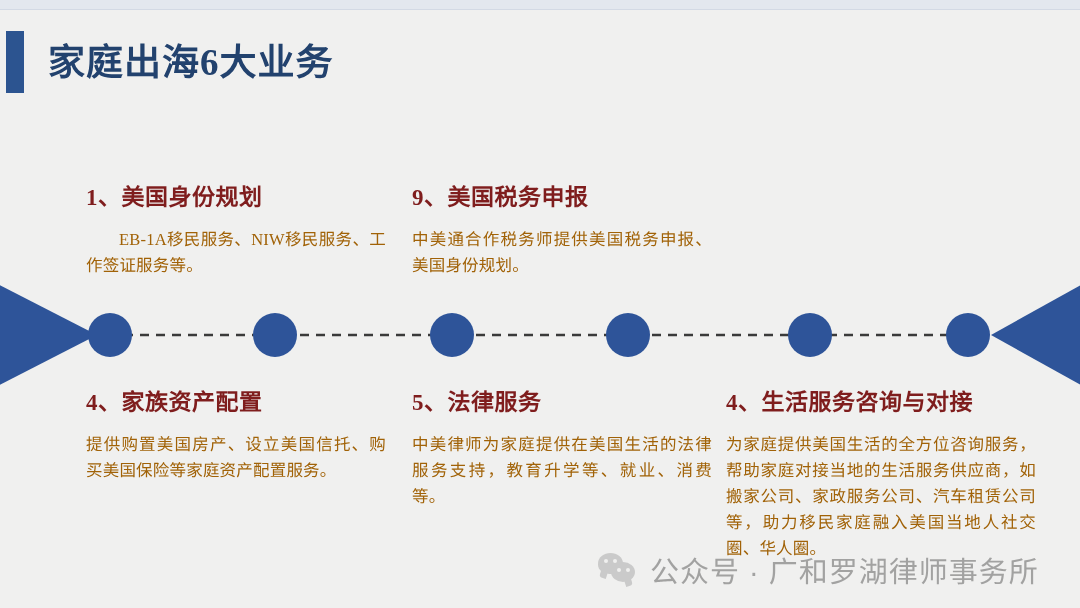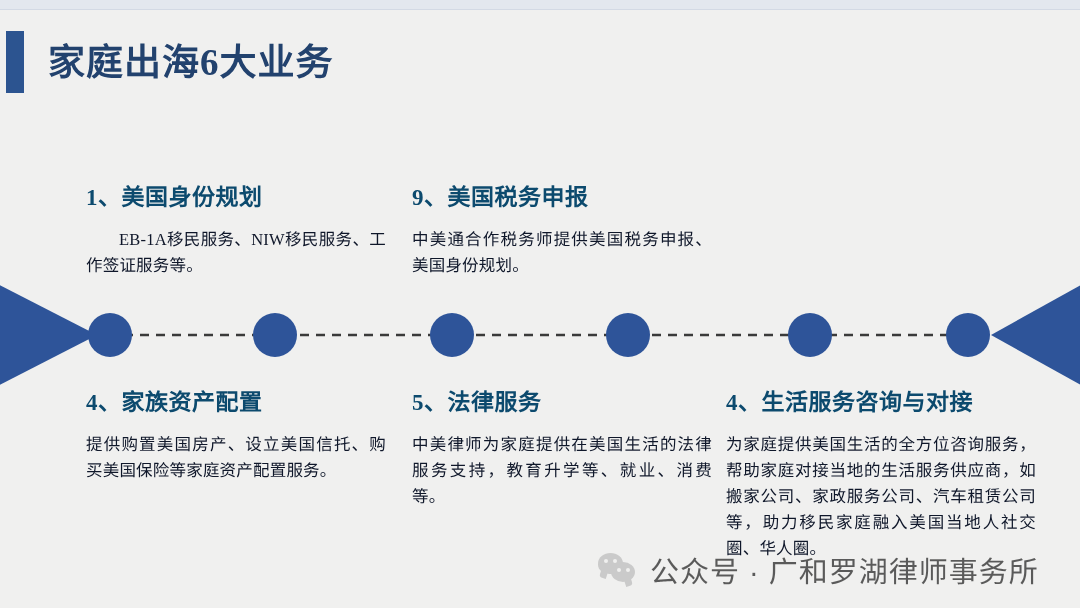--- a/index.html
+++ b/index.html
@@ -76,30 +76,30 @@
   .timeline svg { display: block; }
 
   
   .item {
     position: absolute;
     width: 300px;
   }
   .item-heading {
     font-size: 23px;
     font-weight: bold;
-    color: #0c4a6e;
+    color: #7f1d1d;
     line-height: 30px;
     letter-spacing: 0.5px;
     white-space: nowrap;
     font-family: "Liberation Serif", "DejaVu Serif", serif;
   }
   .item-body {
     margin-top: 14px;
     font-size: 16.5px;
-    color: #0f172a;
+    color: #a16207;
     line-height: 26px;
     letter-spacing: 0.2px;
     text-align: justify;
     font-family: "Liberation Serif", "DejaVu Serif", serif;
   }
   .item-body.indent { text-indent: 2em; }
 
   
   .row-top { top: 183px; }
   .row-bottom { top: 388px; }
@@ -162,21 +162,21 @@
     border-radius: 50%;
     background: #f0f0ef;
   }
   .wechat-icon .d1 { left: 6px;  top: 7px; }
   .wechat-icon .d2 { left: 15px; top: 7px; }
   .wechat-icon .d3 { left: 19px; top: 16px; }
   .wechat-icon .d4 { left: 28px; top: 16px; }
 
   .watermark-text {
     font-size: 29px;
-    color: #000000;
+    color: #737373;
     letter-spacing: 1px;
     white-space: nowrap;
     font-family: "Liberation Sans", "DejaVu Sans", sans-serif;
   }
 </style>
 </head>
 <body>
 
 <div id="slide">
 

